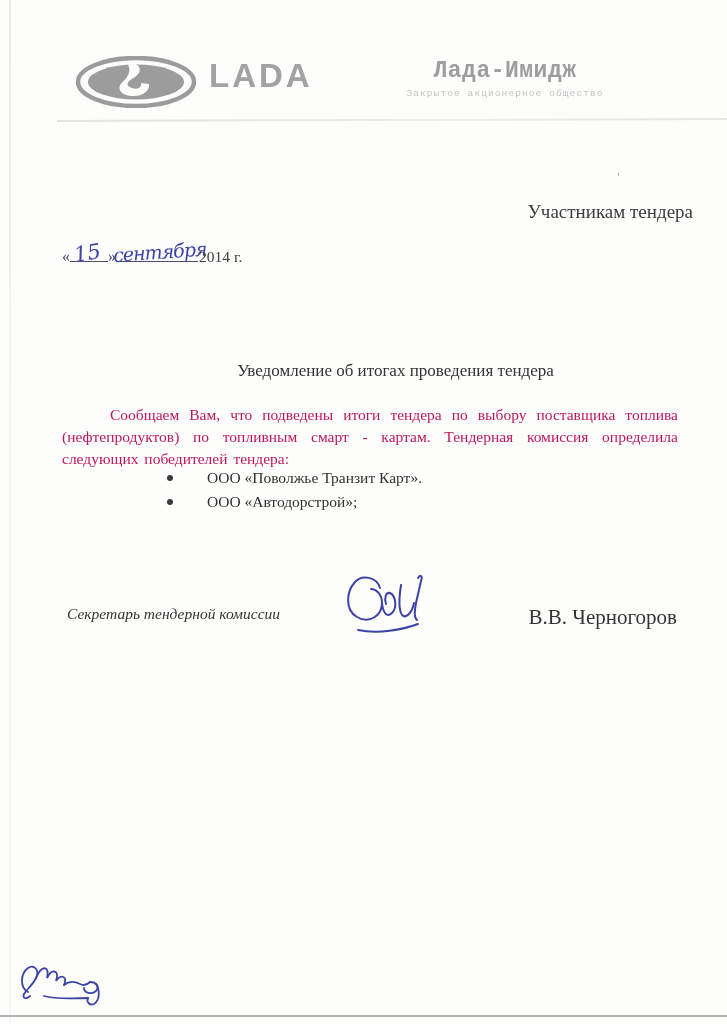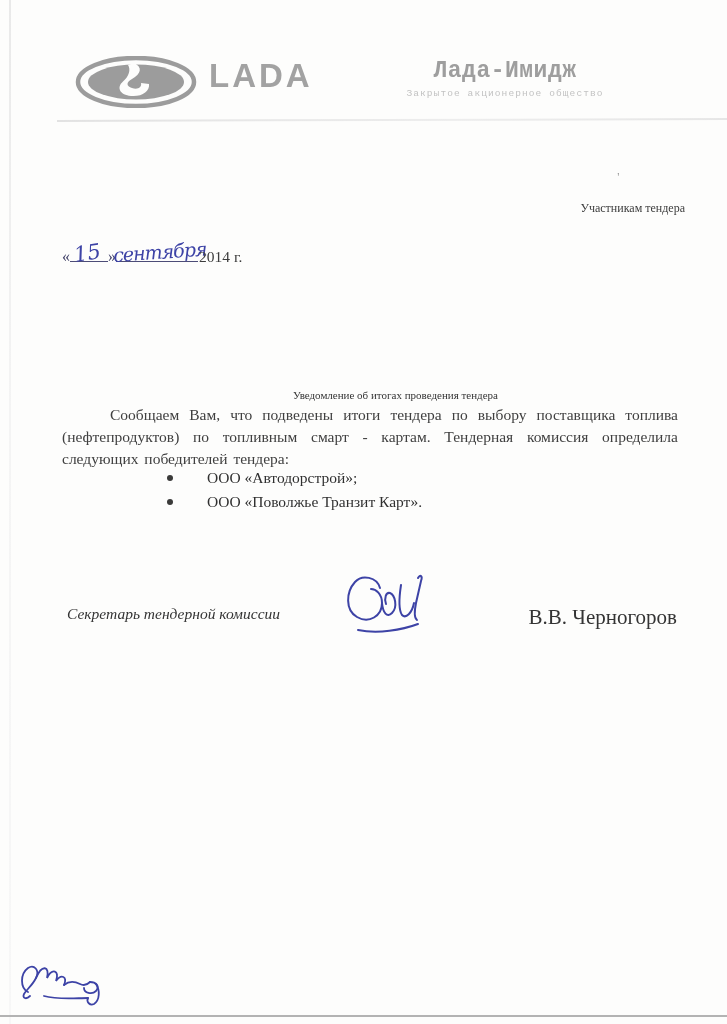--- a/index.html
+++ b/index.html
@@ -49,22 +49,22 @@
     margin-top: 4px; font-size: 9.5px; letter-spacing: 1.1px; color: #c2c2c2;
   }
   .header-divider {
     position: absolute; left: 57px; top: 119px; width: 670px; height: 2px;
     background: linear-gradient(90deg, #e2e2e2, #ededed 60%, #e6e6e6);
     transform: rotate(-0.15deg);
   }
 
   
   .recipient {
-    position: absolute; right: 42px; top: 201px;
-    font-size: 12px; color: #3c3c3c;
+    position: absolute; right: 34px; top: 201px;
+    font-size: 19px; color: #3c3c3c;
   }
   .date-line {
     position: absolute; left: 62px; top: 236px; height: 40px;
     font-size: 15.5px; color: #3c3c3c; white-space: nowrap;
   }
   .date-line .quote { position: relative; top: 12px; font-size: 16px; color: #44446a; }
   .date-slot {
     display: inline-block; position: relative; top: 12px;
     border-bottom: 1.5px solid #4c4c77; text-align: center;
   }
@@ -79,25 +79,25 @@
   }
   .hand-month {
     left: -2px; top: -17px; font-size: 19px; letter-spacing: -1px;
     transform: rotate(-4deg); transform-origin: left bottom;
   }
   .date-year { position: relative; top: 12px; margin-left: 1px; }
 
   .letter-title {
     position: absolute; left: 62px; top: 361px; width: 615px;
     padding-left: 52px;
-    text-align: center; font-size: 11px; color: #343434; margin-top: 28px;
+    text-align: center; font-size: 17px; color: #343434;
   }
   .letter-body {
     position: absolute; left: 62px; top: 404px; width: 616px;
-    font-size: 15.5px; line-height: 22px; color: #404040;
+    font-size: 15.5px; line-height: 22px; color: #be185d;
     text-align: justify; text-indent: 48px; word-spacing: 2px;
   }
   .winners-list {
     position: absolute; left: 167px; top: 466px; width: 400px;
     list-style: none; font-size: 15.5px; color: #303030;
   }
   .winners-list li { position: relative; padding-left: 40px; line-height: 24px; }
   .winners-list li::before {
     content: ""; position: absolute; left: 0; top: 9px;
     width: 6px; height: 6px; border-radius: 50%; background: #3a3a3a;
@@ -143,22 +143,22 @@
 
   <div class="date-line">
     <span class="quote">«</span><span class="date-slot slot-day"><span class="handwriting hand-day">15</span></span><span class="quote">»</span><span class="date-slot slot-month"><span class="handwriting hand-month">сентября</span></span><span class="date-year">2014 г.</span>
   </div>
 
   <div class="letter-title">Уведомление об итогах проведения тендера</div>
 
   <div class="letter-body">Сообщаем Вам, что подведены итоги тендера по выбору поставщика топлива (нефтепродуктов) по топливным смарт - картам. Тендерная комиссия определила следующих победителей тендера:</div>
 
   <ul class="winners-list">
+    <li>ООО «Поволжье Транзит Карт».</li>
     <li>ООО «Автодорстрой»;</li>
-    <li>ООО «Поволжье Транзит Карт».</li>
   </ul>
 
   <div class="signoff-role">Секретарь тендерной комиссии</div>
 
   <span class="secretary-signature">
     <svg width="118" height="68" viewBox="0 0 118 68">
       <g fill="none" stroke="#3d43a6" stroke-width="2" stroke-linecap="round">
         <path d="M50,16 C47,5 32,2 25,10 C16,20 15,38 27,45 C39,52 52,44 52,31 C52,22 46,17 41,17"></path>
         <path d="M52,31 C53,41 57,46 62,41 C68,35 65,23 60,21 C56,20 54,26 56,32"></path>
         <path d="M71,13 C69,26 68,37 72,43 C76,47 82,41 84,31"></path>

